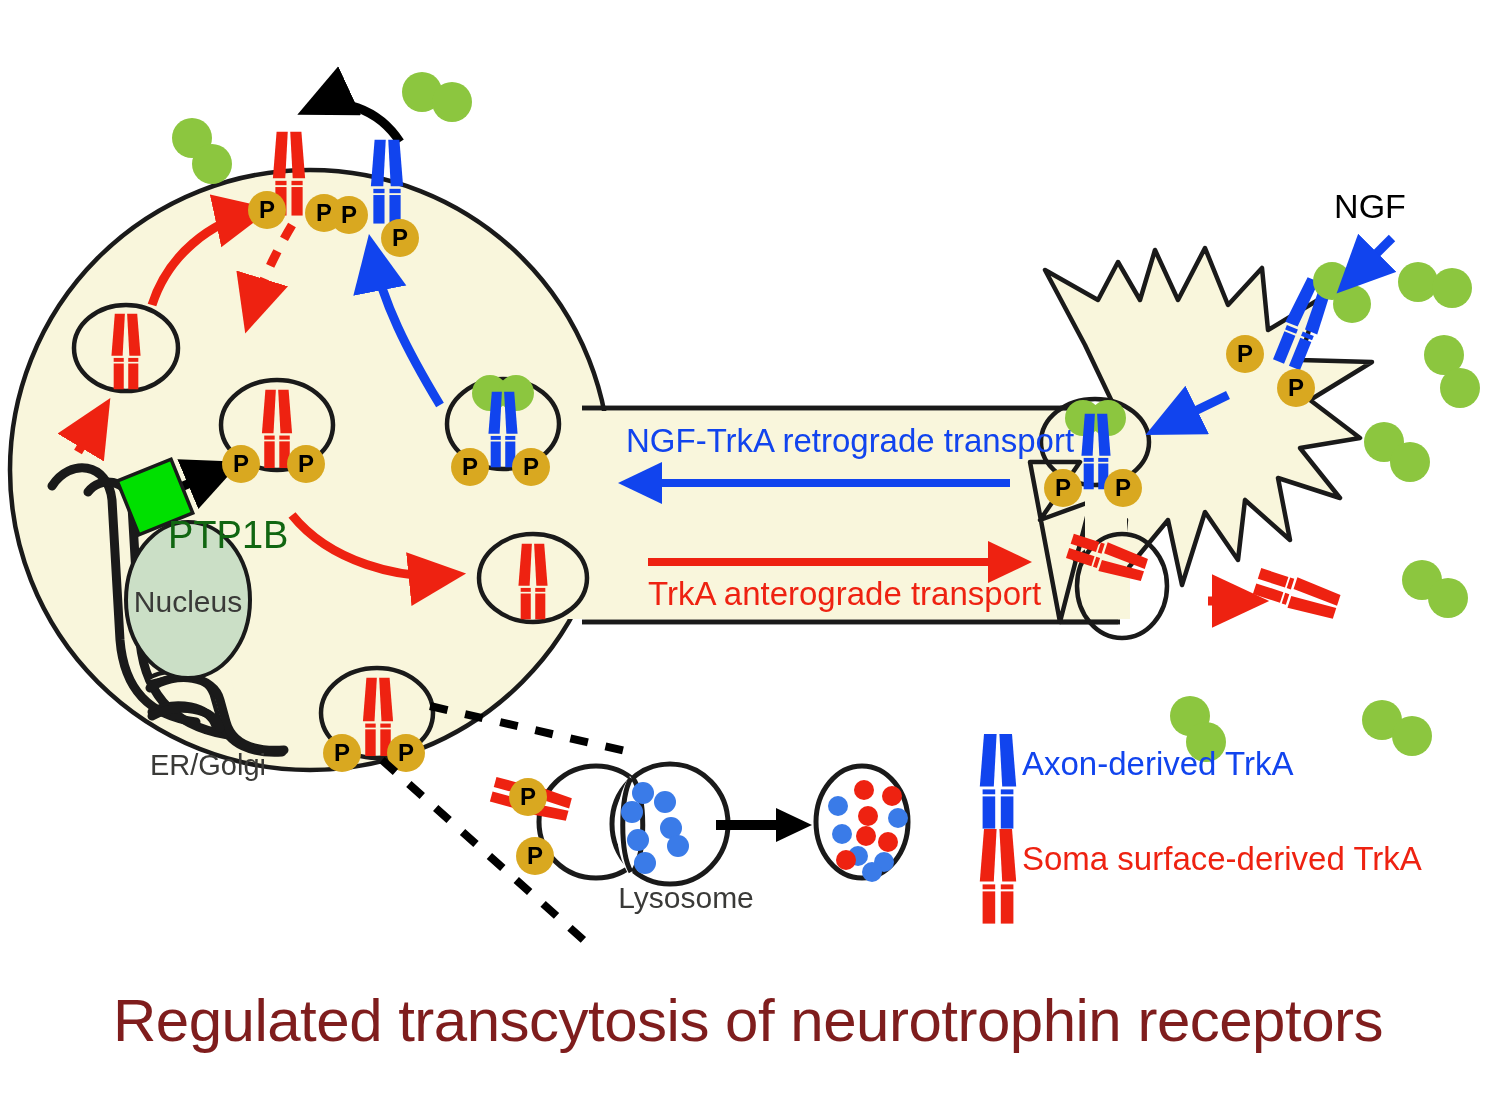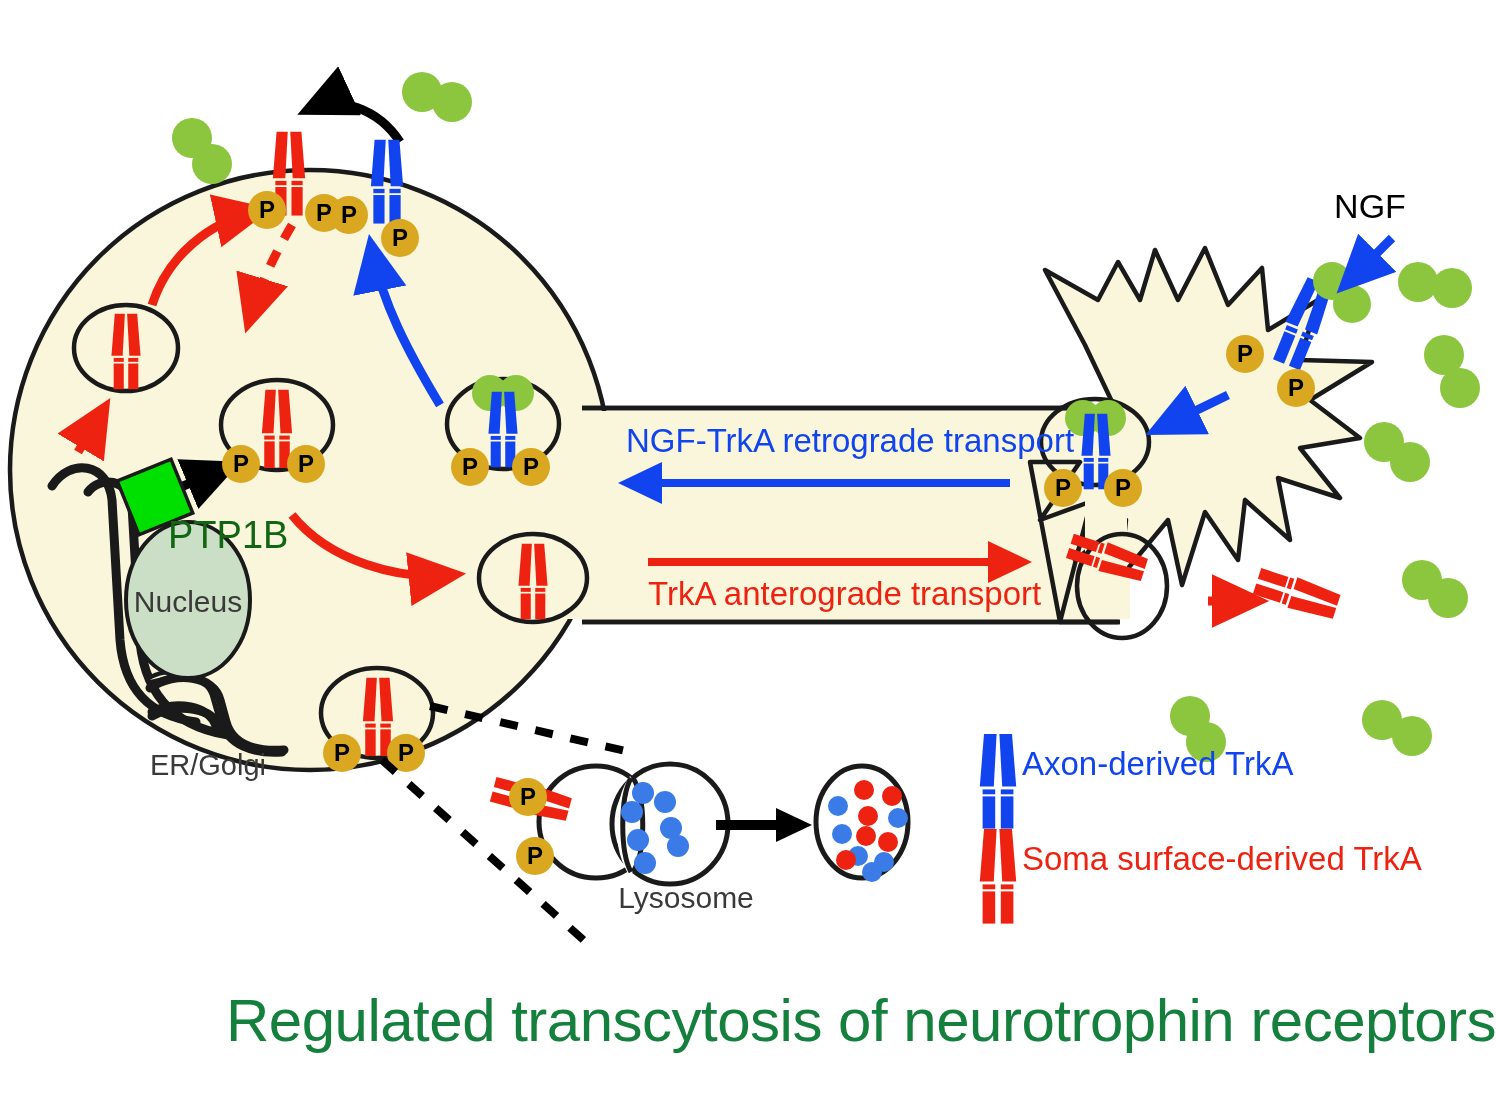--- a/index.html
+++ b/index.html
@@ -1,21 +1,21 @@
 <!DOCTYPE html>
 <html><head>
 <meta charset="utf-8">
 <style>
   html,body{margin:0;padding:0;background:#fff;}
   body{width:1496px;height:1120px;overflow:hidden;font-family:"Liberation Sans",sans-serif;}
   #stage{position:relative;width:1496px;height:1120px;background:#ffffff;}
   svg{display:block;}
   .ttl{
-    position:absolute;left:0;top:986px;width:1496px;text-align:right;
-    font-family:"Liberation Sans",sans-serif;font-size:60px;color:#15803d;
+    position:absolute;left:0;top:986px;width:1496px;text-align:center;
+    font-family:"Liberation Sans",sans-serif;font-size:60px;color:#7f1d1d;
     letter-spacing:-0.5px;white-space:nowrap;
   }
 </style>
 </head>
 <body>
 
 <div id="stage">
 
 <svg width="1496" height="1120" viewBox="0 0 1496 1120">
   <defs>

